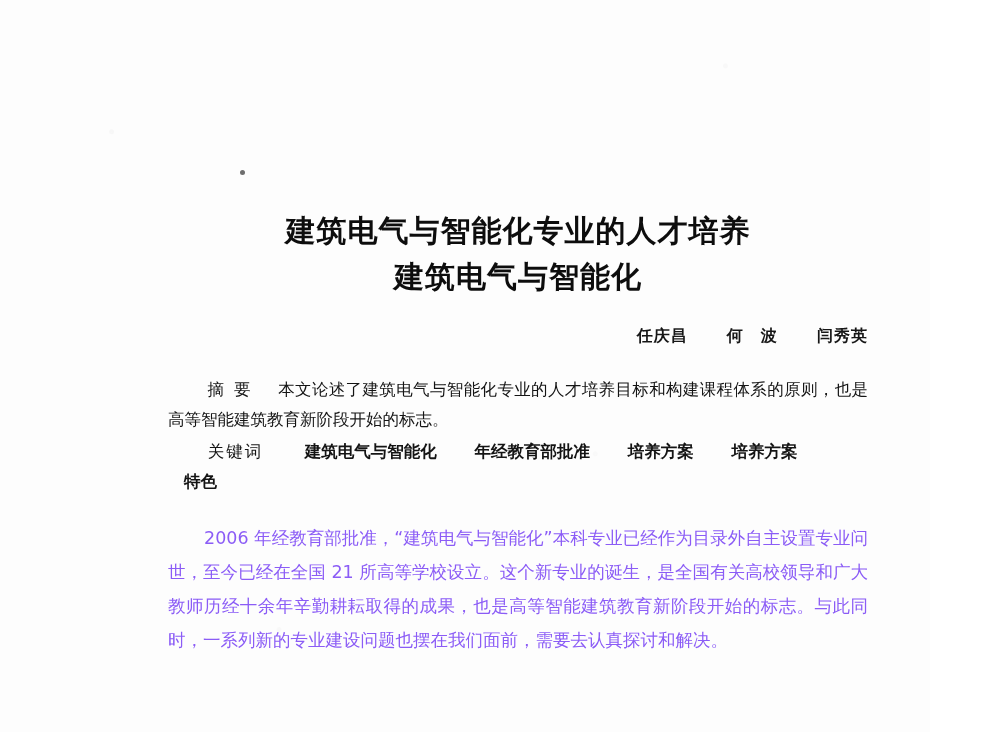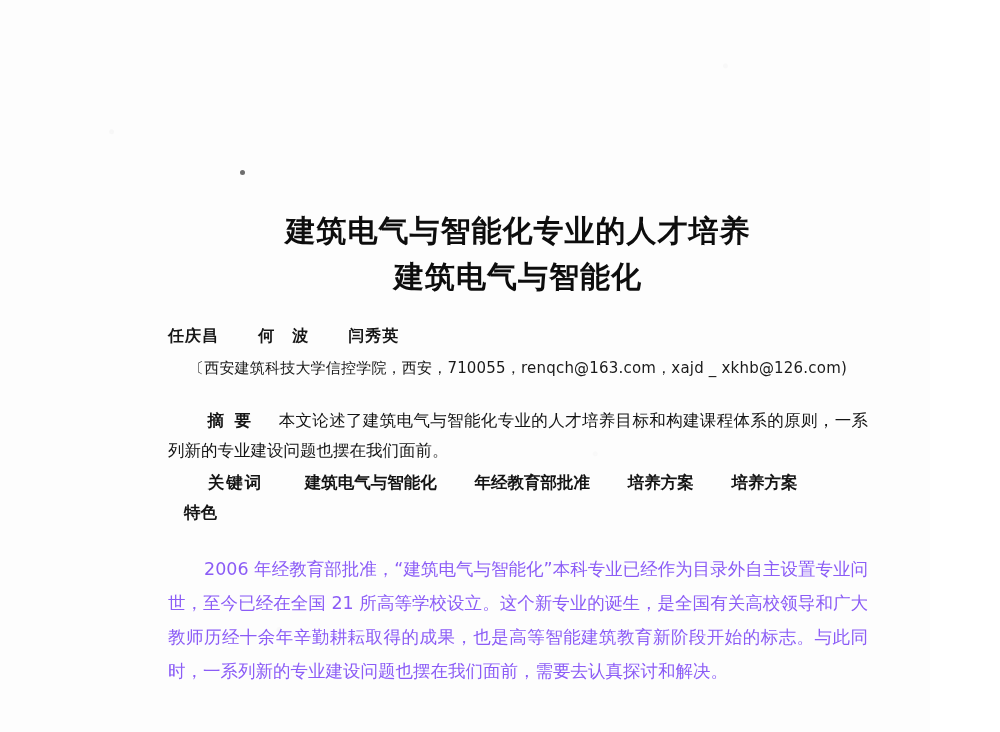--- a/index.html
+++ b/index.html
@@ -54,21 +54,21 @@
     line-height: 46px;
     letter-spacing: 1px;
     color: #0d0d0d;
     margin-top: 58px;
   }
   .title-line {
     display: block;
   }
   .authors {
     margin-top: 26px;
-    text-align: left;
+    text-align: right;
     font-size: 16px;
     font-weight: bold;
     color: #161616;
     letter-spacing: 1px;
   }
   .authors .gap {
     display: inline-block;
     width: 26px;
   }
   .affiliation {
@@ -82,21 +82,21 @@
   .abstract-block {
     margin-top: 28px;
     font-size: 16.5px;
     line-height: 30px;
     color: #141414;
   }
   .abstract-line {
     text-align: justify;
   }
   .lbl {
-    font-weight: bold;
+    font-weight: normal;
     letter-spacing: 2px;
   }
   .lbl-sp {
     display: inline-block;
     width: 14px;
   }
   .abs-indent {
     display: inline-block;
     width: 34px;
   }
@@ -152,28 +152,27 @@
     </div>
 
     <div class="authors">
       <span>任庆昌</span>
       <span class="gap"></span>
       <span>何　波</span>
       <span class="gap"></span>
       <span>闫秀英</span>
     </div>
 
-    <div class="affiliation">〔西安建筑科技大学信控学院，西安，710055，renqch@163.com，xajd _ xkhb@126.com)</div>
 
     <div class="abstract-block">
       <div class="abstract-line">
         <span class="abs-indent"></span>
         <span class="lbl">摘  要</span>
         <span class="lbl-sp"></span>
-        <span>本文论述了建筑电气与智能化专业的人才培养目标和构建课程体系的原则，一系列新的专业建设问题也摆在我们面前。</span>
+        <span>本文论述了建筑电气与智能化专业的人才培养目标和构建课程体系的原则，也是高等智能建筑教育新阶段开始的标志。</span>
       </div>
     </div>
 
     <div class="keywords">
       <span class="abs-indent"></span>
       <span class="lbl">关键词</span>
       <span class="lbl-sp"></span>
       <span class="kw-item">建筑电气与智能化</span>
       <span class="kw-item">年经教育部批准</span>
       <span class="kw-item">培养方案</span>

